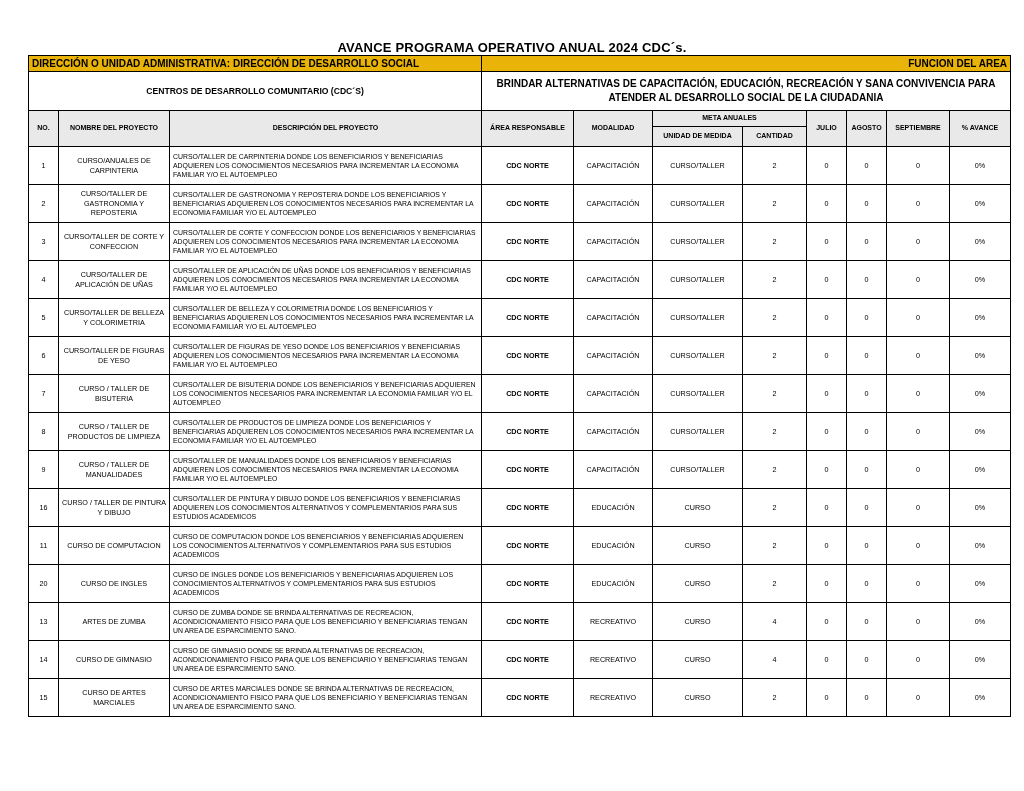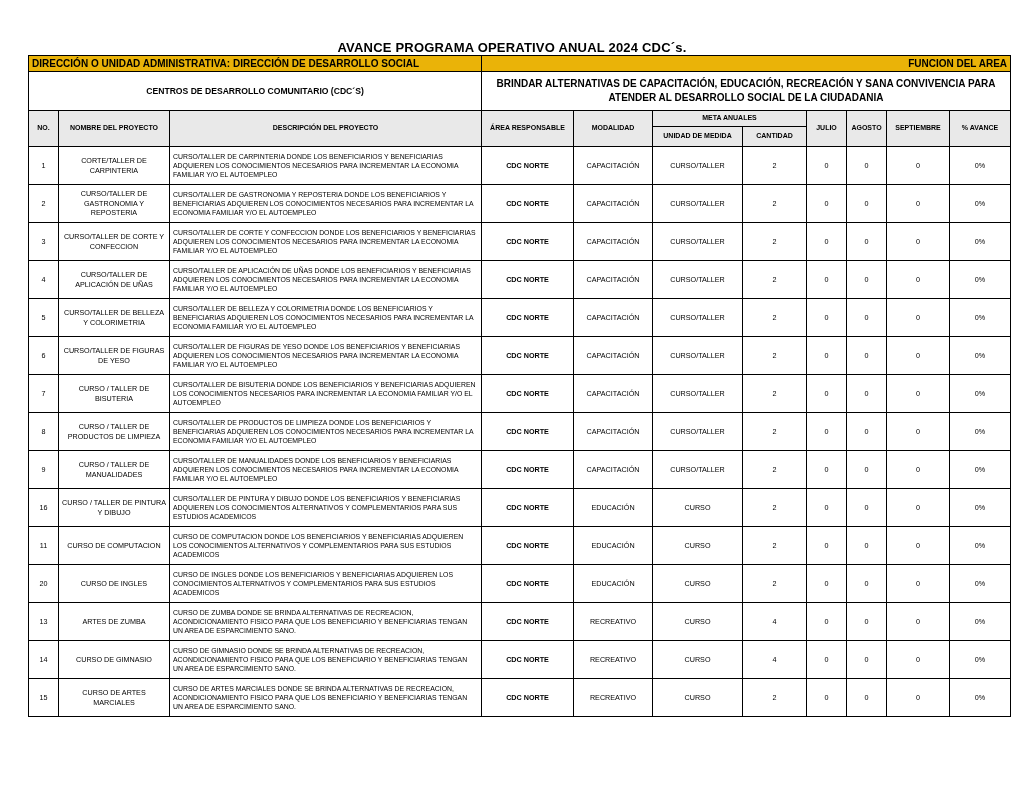--- a/index.html
+++ b/index.html
@@ -123,21 +123,21 @@
         <th rowspan="2">% AVANCE</th>
       </tr>
       <tr class="cols-b">
         <th>UNIDAD DE MEDIDA</th>
         <th>CANTIDAD</th>
       </tr>
     </thead>
     <tbody>
         <tr>
           <td class="cell-no">1</td>
-          <td class="cell-name">CORTE/TALLER DE CARPINTERIA</td>
+          <td class="cell-name">CURSO/ANUALES DE CARPINTERIA</td>
           <td class="cell-desc">CURSO/TALLER DE CARPINTERIA DONDE LOS BENEFICIARIOS Y BENEFICIARIAS ADQUIEREN LOS CONOCIMIENTOS NECESARIOS PARA INCREMENTAR LA ECONOMIA FAMILIAR Y/O EL AUTOEMPLEO</td>
           <td class="cell-area">CDC NORTE</td>
           <td class="cell-mod">CAPACITACIÓN</td>
           <td class="cell-unit">CURSO/TALLER</td>
           <td class="cell-qty">2</td>
           <td class="cell-month">0</td>
           <td class="cell-month">0</td>
           <td class="cell-month">0</td>
           <td class="cell-avance">0%</td>
         </tr>

